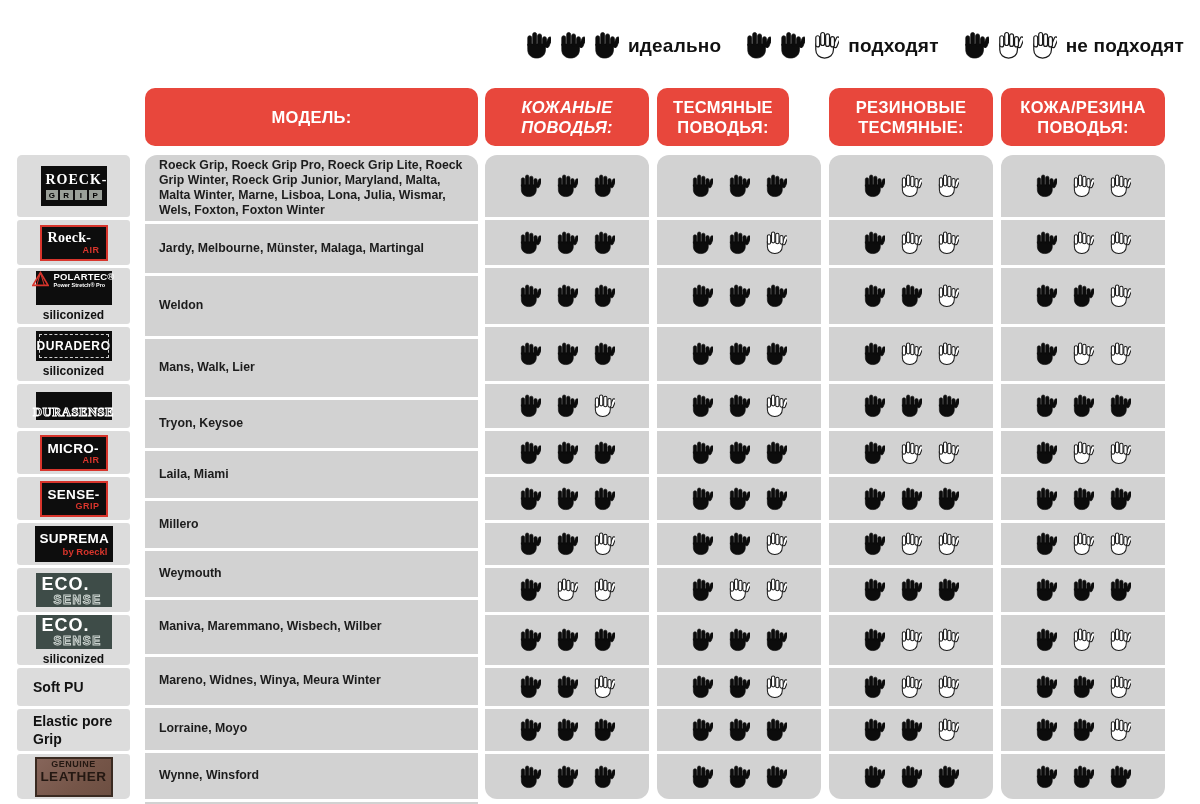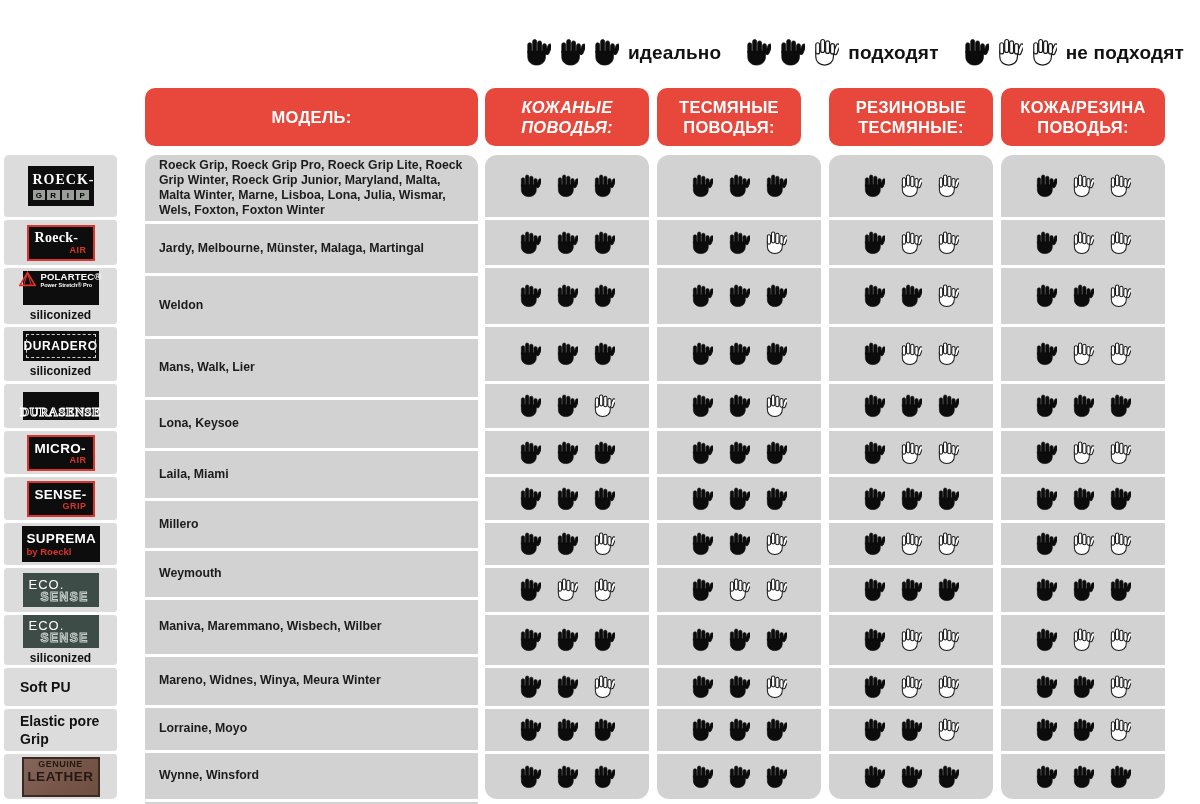--- a/index.html
+++ b/index.html
@@ -2,39 +2,39 @@
 <html><head>
 <meta charset="utf-8">
 <style>
   html,body{margin:0;padding:0;}
   body{
     width:1200px;height:804px;position:relative;background:#ffffff;
     font-family:"Liberation Sans", sans-serif;overflow:hidden;
     -webkit-font-smoothing:antialiased;
   }
   
-  .legend{position:absolute;top:38px;right:16px;display:flex;align-items:center;gap:24px;}
+  .legend{position:absolute;top:31px;right:16px;display:flex;align-items:center;gap:24px;}
   .legend-item{display:flex;align-items:center;gap:9px;}
   .legend-item .hands{display:flex;gap:8px;}
   .legend-label{font-size:19px;font-weight:bold;color:#111;letter-spacing:.2px;}
   .legend .hand{width:26px;height:29px;}
   
   .hdr{
     position:absolute;top:88px;height:58px;background:#e8473c;border-radius:10px;
     display:flex;align-items:center;justify-content:center;text-align:center;
     color:#fff;font-weight:bold;font-size:16.5px;line-height:1.22;letter-spacing:.3px;
   }
   .hdr-model{left:145px;width:333px;}
   .hdr-c0{left:485px;width:164px;font-style:italic;}
-  .hdr-c1{left:657px;width:144px;}
+  .hdr-c1{left:657px;width:132px;}
   .hdr-c2{left:829px;width:164px;}
   .hdr-c3{left:1001px;width:164px;}
   
   .col{position:absolute;top:155px;display:flex;flex-direction:column;gap:3px;}
-  .col-left{left:4px;width:113px;border-radius:15px;}
+  .col-left{left:17px;width:113px;border-radius:15px;}
   .col-model{left:145px;width:333px;}
   .col-r0{left:485px;width:164px;}
   .col-r1{left:657px;width:164px;}
   .col-r2{left:829px;width:164px;}
   .col-r3{left:1001px;width:164px;}
   .cell{background:#d2d2d2;display:flex;align-items:center;}
   .col-left .cell{background:#dcdcdc;border-radius:3px;flex-direction:column;justify-content:center;}
   .col .cell:first-child{border-radius:12px 12px 0 0;}
   .col .cell:last-child{border-radius:0 0 12px 12px;}
   .col-left .cell:first-child{border-radius:5px 5px 3px 3px;}
@@ -66,23 +66,23 @@
   .pol-tri{flex:0 0 auto;}
   .pol-txt{display:flex;flex-direction:column;}
   .pol-txt .l1{color:#fff;font-size:9.5px;font-weight:bold;letter-spacing:.2px;}
   .pol-txt .l2{color:#fff;font-size:5.5px;font-weight:bold;}
   .box-duradero{background:#0d0d0d;width:76px;height:30px;align-items:center;border:1px solid #0d0d0d;outline:1px dashed #cfcfcf;outline-offset:-4px;}
   .box-duradero .l1{color:#fff;font-size:12px;font-weight:bold;letter-spacing:.6px;text-align:center;}
   .box-durasense{background:#0d0d0d;width:76px;height:28px;align-items:center;}
   .box-durasense .l1{font-size:12.5px;font-weight:bold;letter-spacing:.6px;color:transparent;-webkit-text-stroke:1px #fff;text-align:center;font-family:"Liberation Serif",serif;margin-top:12px;}
   .box-suprema{background:#0d0d0d;width:78px;height:36px;padding:2px 5px;}
   .box-suprema .l1{color:#fff;font-size:13.5px;font-weight:bold;letter-spacing:.3px;}
-  .box-suprema .l2{color:#d8352c;font-size:9.5px;font-weight:bold;}
+  .box-suprema .l2{color:#d8352c;font-size:9.5px;font-weight:bold;text-align:right;}
   .box-eco{background:#3e4c48;width:76px;height:34px;padding:2px 6px;}
-  .box-eco .l1{color:#fff;font-size:13px;font-weight:normal;letter-spacing:1px;}
+  .box-eco .l1{color:#fff;font-size:18px;font-weight:bold;letter-spacing:1px;}
   .box-eco .l2{font-size:12px;font-weight:bold;letter-spacing:1.5px;margin-left:12px;margin-top:-2px;color:transparent;-webkit-text-stroke:1px #c8d0cc;}
   .box-leather{background:#7d5c4c;border:2px solid #3a2a21;width:78px;height:40px;align-items:center;justify-content:flex-start;background-image:linear-gradient(135deg,#86655a 0%,#755548 60%,#6d4f42 100%);}
   .box-leather .l1{color:#241812;font-size:9px;font-weight:bold;letter-spacing:.5px;}
   .box-leather .l2{color:#241812;font-size:13.5px;font-weight:bold;letter-spacing:.5px;}
 </style>
 </head>
 <body>
 
 <div class="legend">
   <div class="legend-item">
@@ -265,21 +265,21 @@
       <span class="l2">LEATHER</span>
     </div>
   </div>
 </div>
 
 <div class="col col-model">
   <div class="cell model-cell r0">Roeck Grip, Roeck Grip Pro, Roeck Grip Lite, Roeck Grip Winter, Roeck Grip Junior, Maryland, Malta, Malta Winter, Marne, Lisboa, Lona, Julia, Wismar, Wels, Foxton, Foxton Winter</div>
   <div class="cell model-cell r1">Jardy, Melbourne, Münster, Malaga, Martingal</div>
   <div class="cell model-cell r2">Weldon</div>
   <div class="cell model-cell r3">Mans, Walk, Lier</div>
-  <div class="cell model-cell r4">Lona, Keysoe</div>
+  <div class="cell model-cell r4">Tryon, Keysoe</div>
   <div class="cell model-cell r5">Laila, Miami</div>
   <div class="cell model-cell r6">Millero</div>
   <div class="cell model-cell r7">Weymouth</div>
   <div class="cell model-cell r9">Maniva, Maremmano, Wisbech, Wilber</div>
   <div class="cell model-cell r8">Mareno, Widnes, Winya, Meura Winter</div>
   <div class="cell model-cell r10">Lorraine, Moyo</div>
   <div class="cell model-cell r11">Wynne, Winsford</div>
   <div class="cell model-cell r12">Wila GTX, Fergus</div>
 </div>
 

